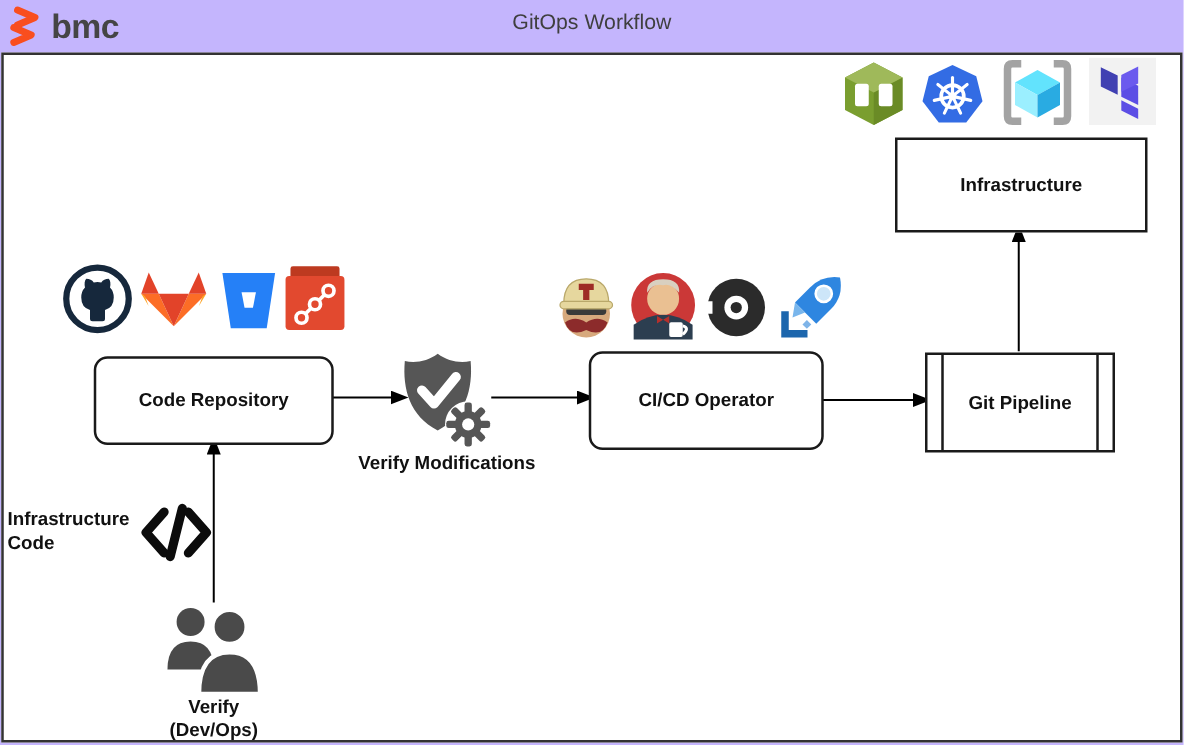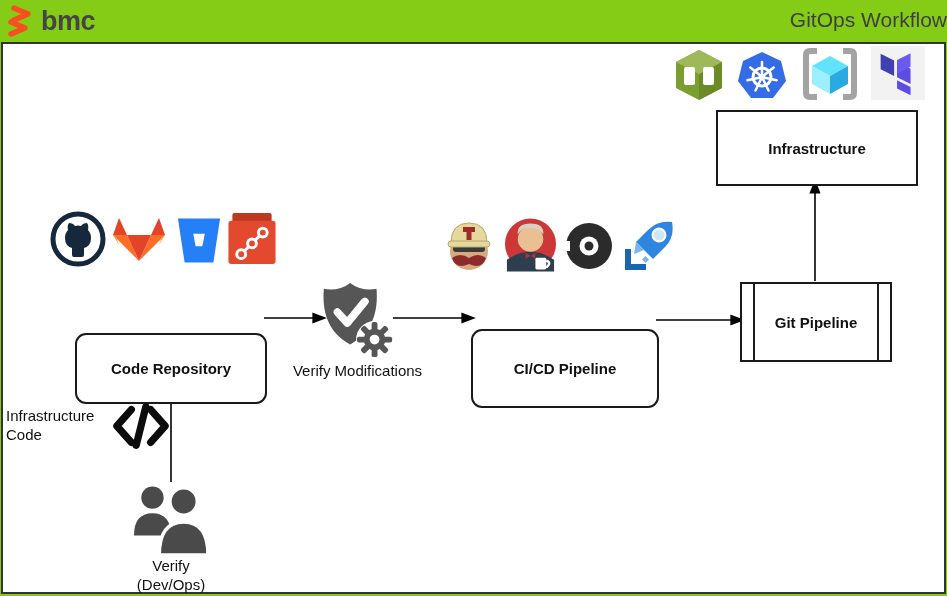--- a/index.html
+++ b/index.html
@@ -1,29 +1,29 @@
 <!DOCTYPE html>
 <html><head>
 <meta charset="utf-8">
 <style>
   html,body{margin:0;padding:0;background:#fff;}
-  .page{position:relative;width:947px;height:596px;background:#84cc16;overflow:hidden;
+  .page{position:relative;width:947px;height:596px;background:#c4b5fd;overflow:hidden;
         font-family:"Liberation Sans",sans-serif;color:#222;}
   .brand{position:absolute;left:6px;top:3px;display:flex;align-items:center;gap:5px;}
   .brand-text{font-size:27px;font-weight:bold;color:#454545;letter-spacing:-0.5px;}
-  .page-title{position:absolute;left:0;right:0;top:8px;text-align:right;
-              font-size:21px;color:#3f3f3f;}
+  .page-title{position:absolute;left:0;right:0;top:8px;text-align:center;
+              font-size:17px;color:#3f3f3f;}
   .frame{position:absolute;left:1px;top:42px;width:941px;height:548px;
          border:2px solid #333;background:#fff;}
   .node{position:absolute;background:#fff;border:2px solid #1a1a1a;
         display:flex;align-items:center;justify-content:center;
         font-weight:bold;font-size:15px;color:#111;text-align:center;z-index:3;}
-  .rounded{border-radius:11px;margin-top:48px;}
+  .rounded{border-radius:11px;}
   .vline{position:absolute;top:0;bottom:0;width:2px;background:#1a1a1a;}
-  .diagram-label{position:absolute;font-weight:normal;font-size:15px;color:#111;
+  .diagram-label{position:absolute;font-weight:bold;font-size:15px;color:#111;
                  line-height:19px;z-index:3;}
   .centered{text-align:center;}
   .icon{position:absolute;z-index:3;line-height:0;}
   .arrow-layer{position:absolute;left:0;top:0;z-index:2;pointer-events:none;}
 </style>
 </head>
 <body>
 
 <div class="page">
 
@@ -176,21 +176,21 @@
     <svg width="56" height="56" viewBox="0 0 56 56">
       <path d="M52,4 Q38,2 28,12 L16,24 L33,41 L45,29 Q55,19 52,4 Z" fill="#2E86E0"></path>
       <path d="M16,24 L24,32 L14,36 Z" fill="#79B6EC"></path>
       <circle cx="39" cy="17" r="6.5" fill="#CDE6F9" stroke="#fff" stroke-width="2"></circle>
       <path d="M8,31 V49 H26" stroke="#1C66AD" stroke-width="6" fill="none"></path>
       <rect x="23" y="39" width="5" height="5" fill="#7FB4E8" transform="rotate(45 25.5 41.5)"></rect>
     </svg>
   </span>
 
   <div class="node rounded" style="left:471px;top:281px;width:184px;height:75px">
-    <span>CI/CD Pipeline</span>
+    <span>CI/CD Operator</span>
   </div>
 
   <div class="node" style="left:740px;top:282px;width:148px;height:76px">
     <div class="vline" style="left:11px"></div>
     <div class="vline" style="right:11px"></div>
     <span>Git Pipeline</span>
   </div>
 
   <div class="diagram-label" style="left:6px;top:406px">
     <span style="display:block">Infrastructure</span>

